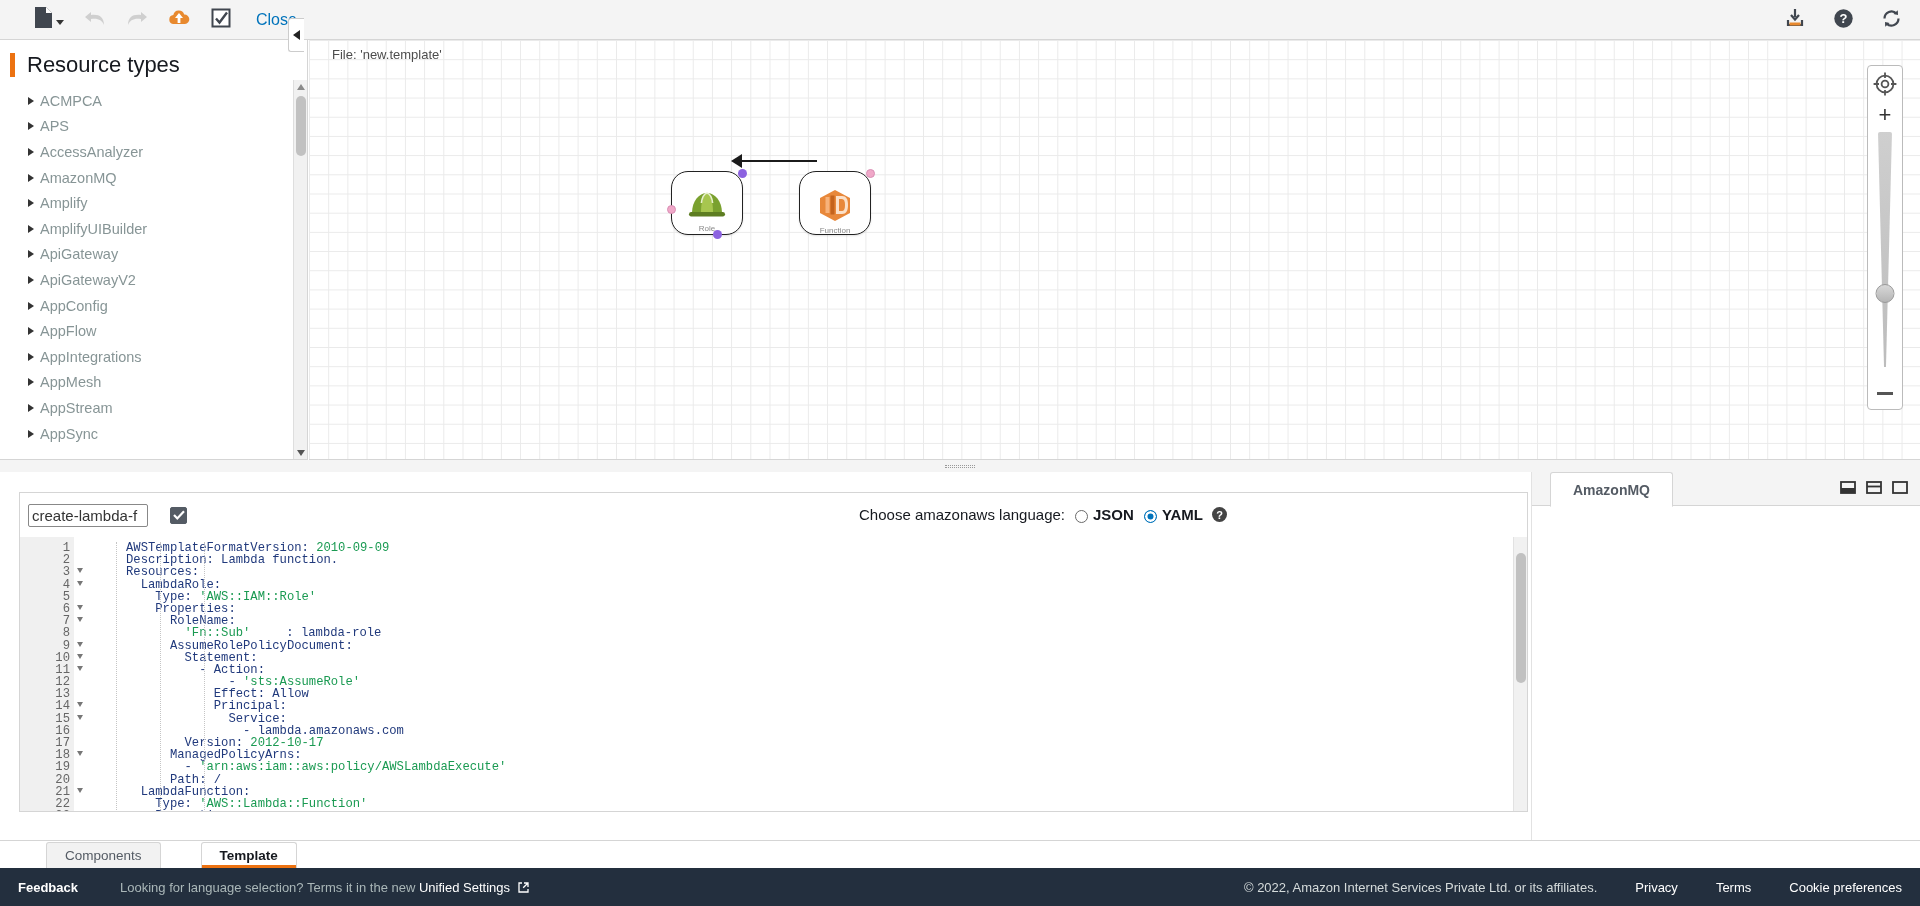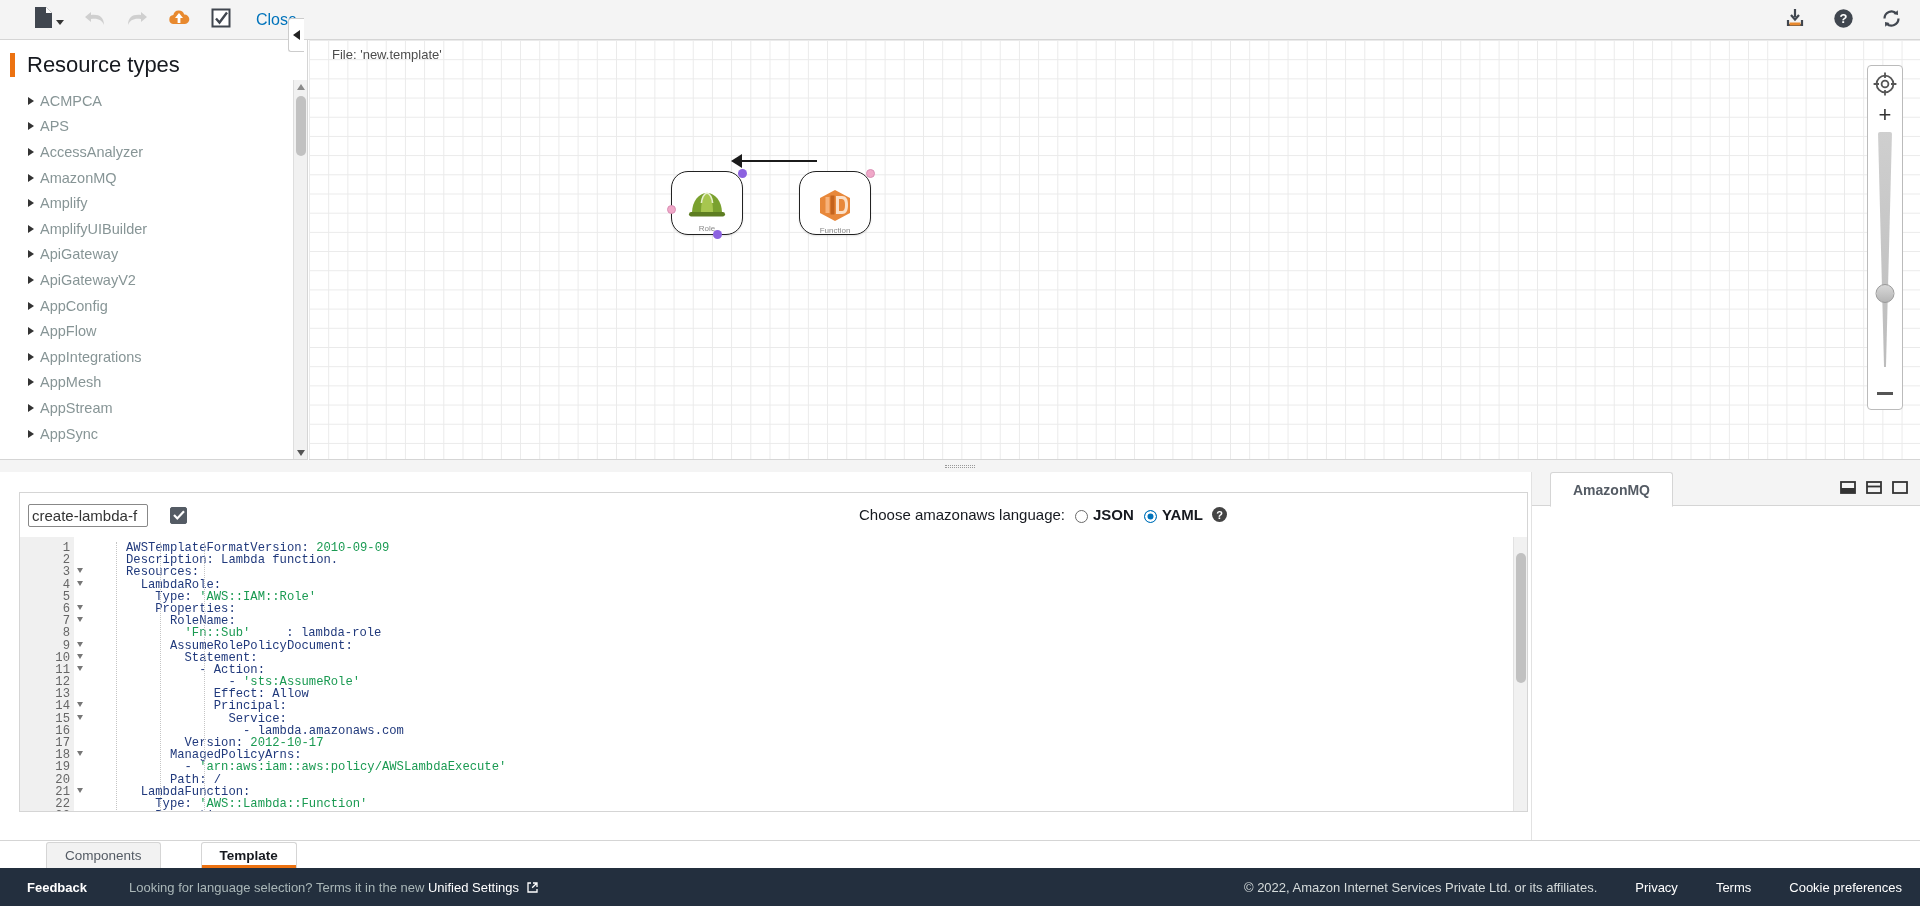--- a/index.html
+++ b/index.html
@@ -351,21 +351,21 @@
     background: #fff; font-weight: bold; color: #16191f;
     box-shadow: inset 0 -3px 0 #ec7211;
   }
 
   
   .footer {
     position: absolute; bottom: 0; left: 0;
     width: 1920px; height: 38px;
     background: #232f3e;
     display: flex; align-items: center;
-    font-size: 13px; color: #d5dbdb; padding-left: 9px;
+    font-size: 13px; color: #d5dbdb;
   }
   .f-feedback { margin-left: 18px; font-weight: bold; color: #fff; cursor: pointer; }
   .f-lang { margin-left: 42px; color: #aab7b8; }
   .f-link { color: #fff; text-decoration: none; cursor: pointer; }
   .ext-icon { display: inline-block; margin-left: 4px; position: relative; top: 1px; }
   .f-right { position: absolute; right: 18px; display: flex; align-items: center; gap: 38px; }
   .f-copy { color: #d5dbdb; }
 </style>
 </head>
 <body>

